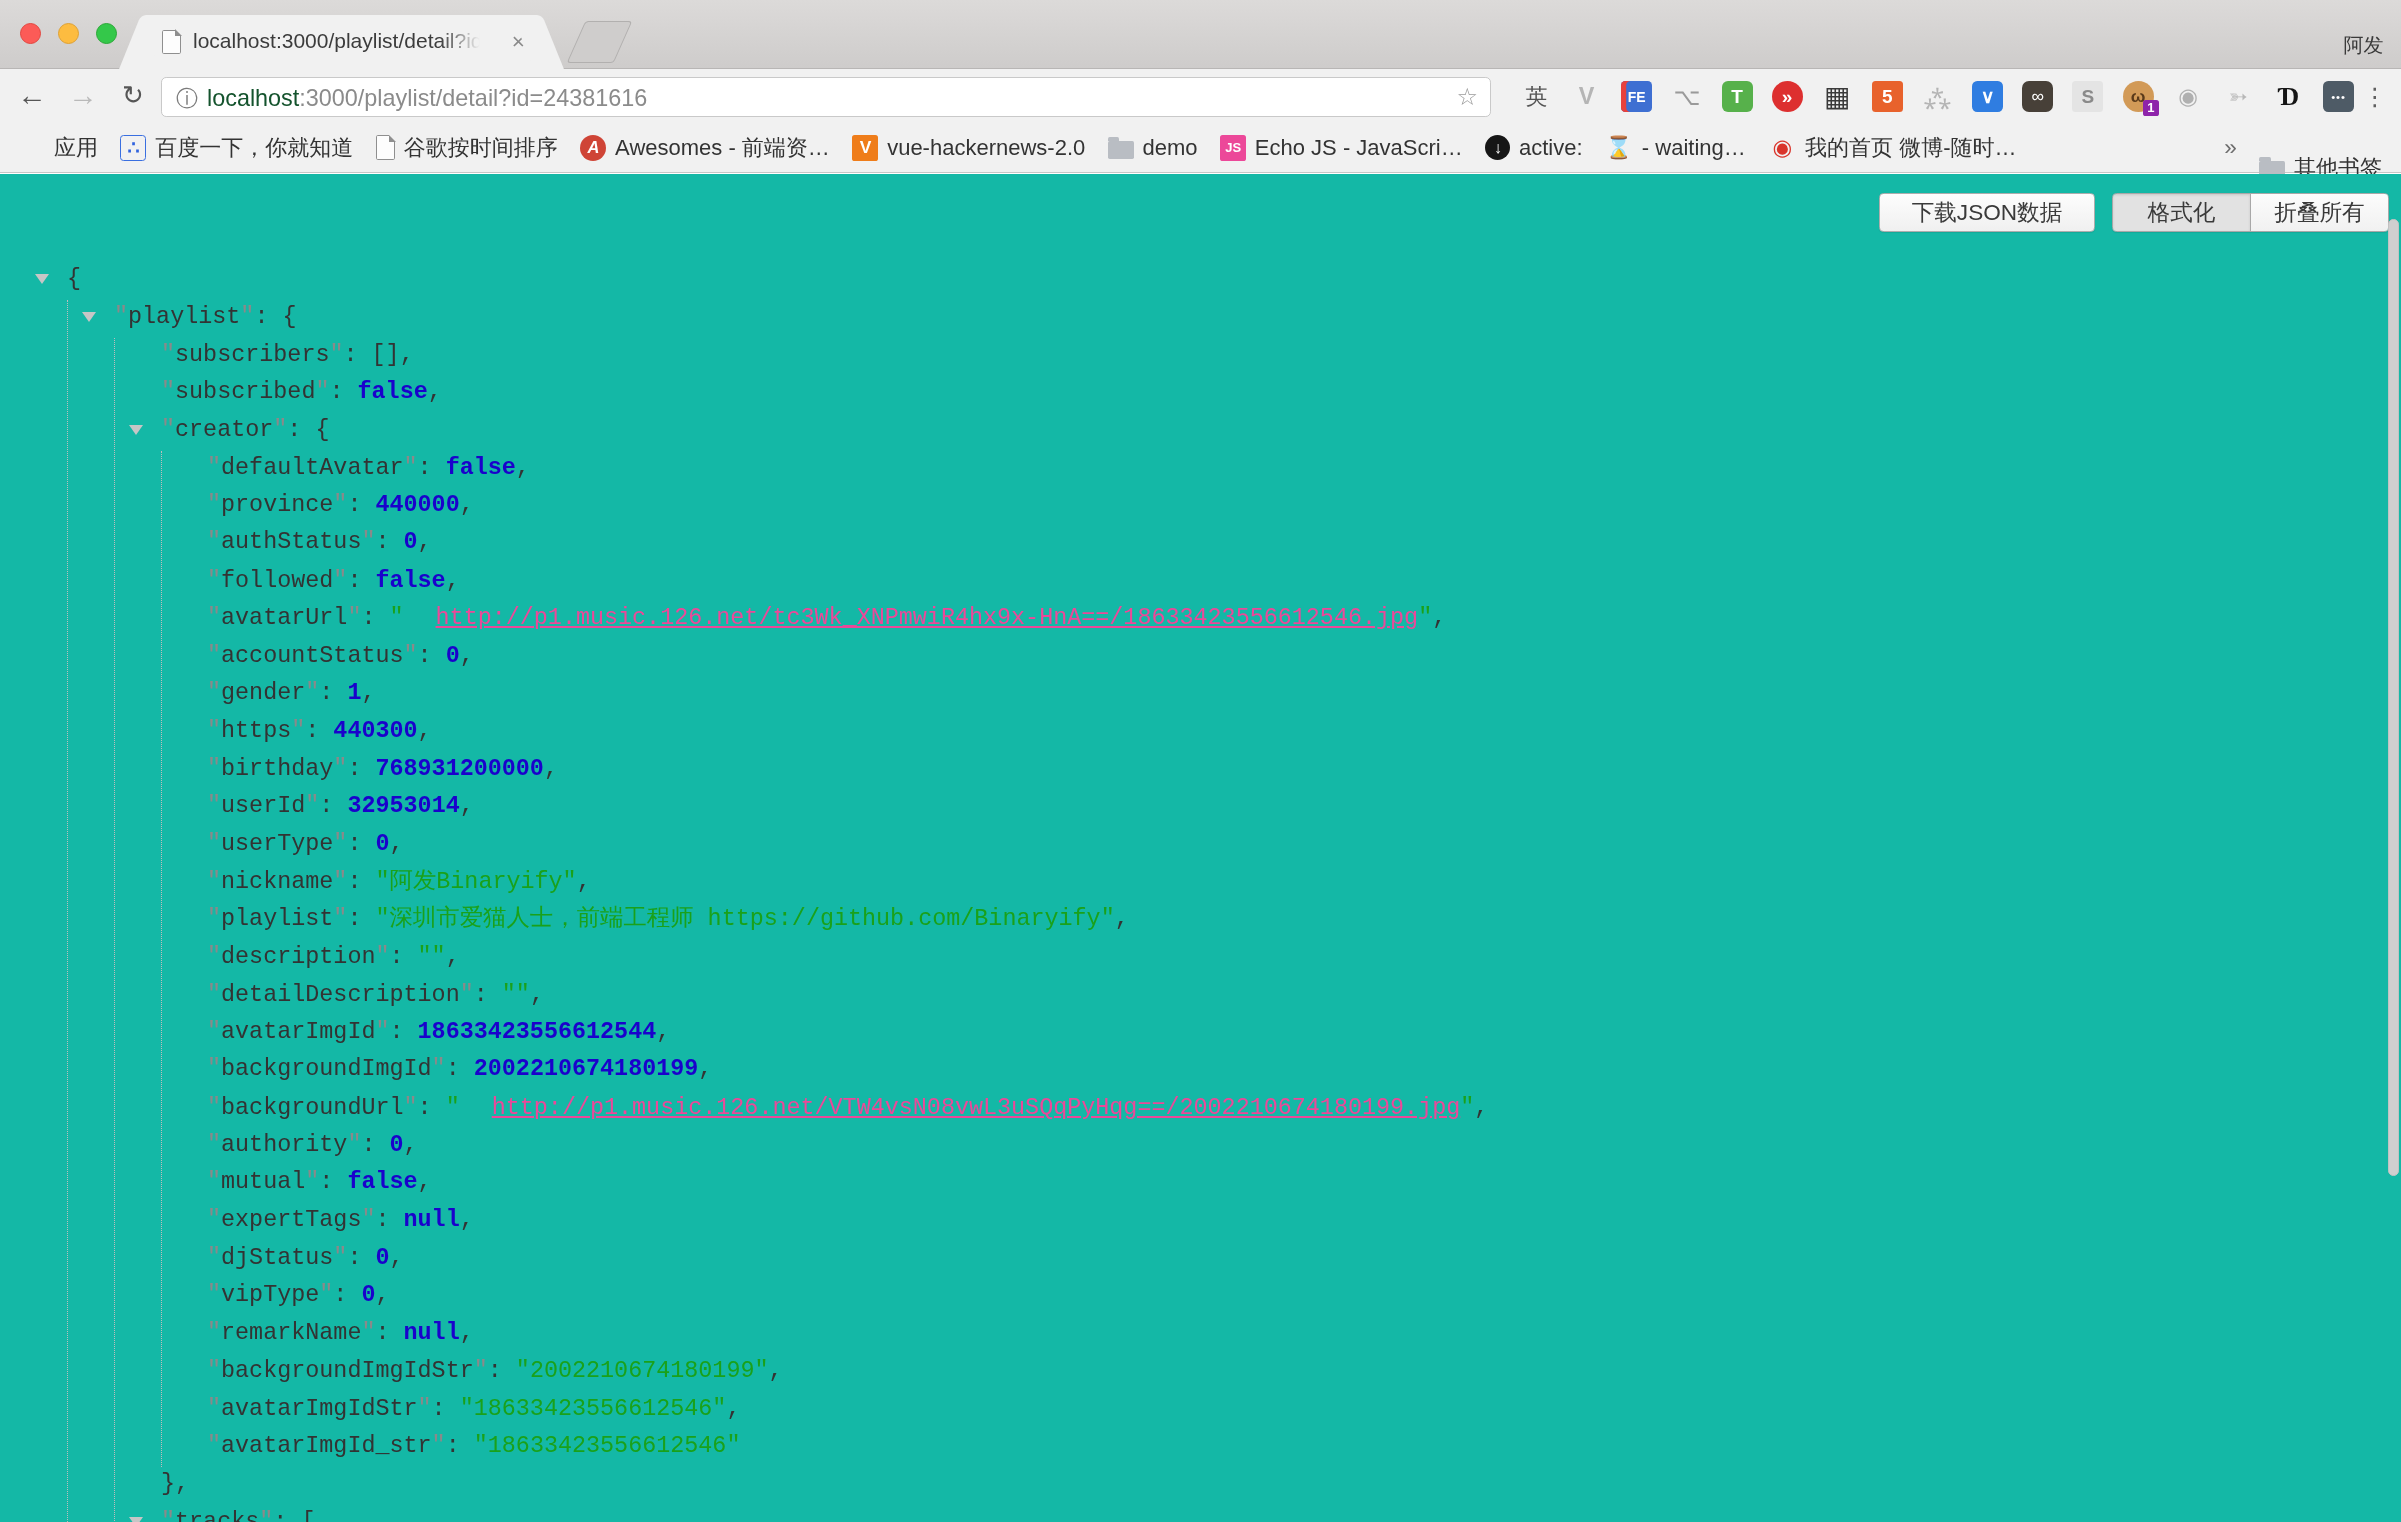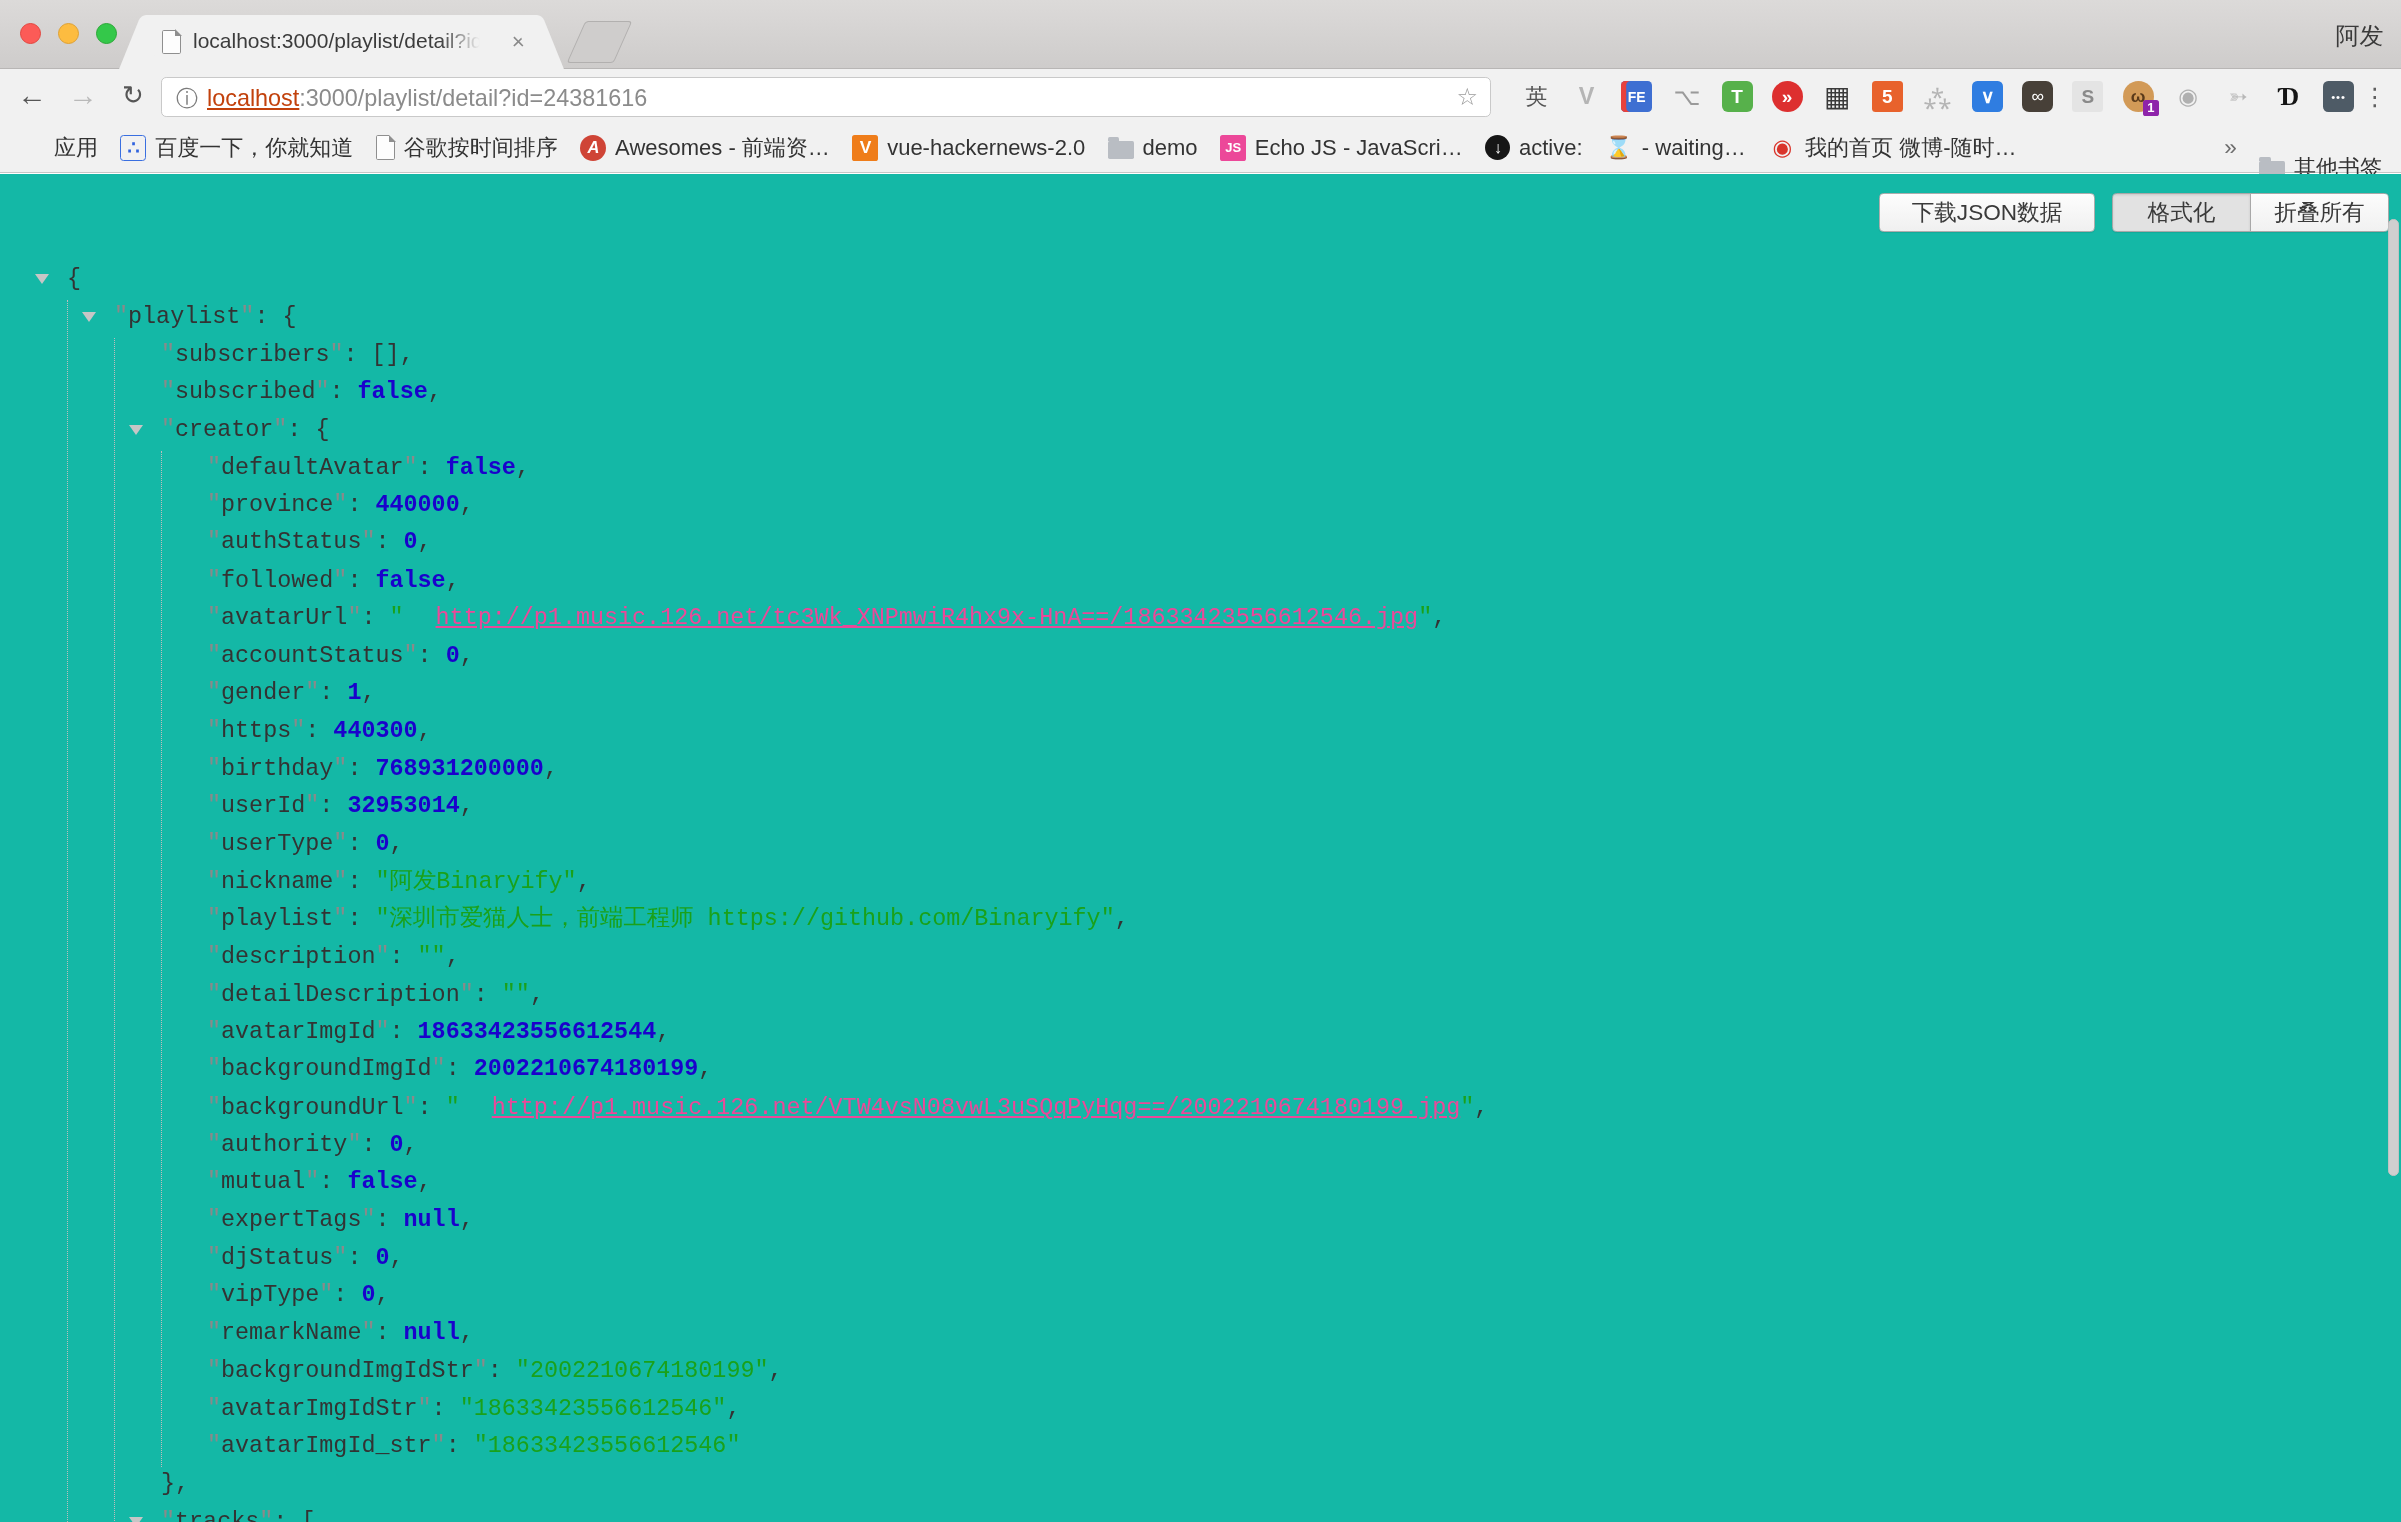--- a/index.html
+++ b/index.html
@@ -18,31 +18,31 @@
   .tab:before{left:-15.6px;transform:skewX(-22deg);border-radius:5.2px 0 0 0;}
   .tab:after{right:-15.6px;transform:skewX(22deg);border-radius:0 5.2px 0 0;}
   .tab .doc-ico{position:absolute;left:15.6px;top:14.8px;}
   .tab-title{position:absolute;left:47px;top:14px;width:287px;height:28px;font-size:21px;color:#3c3c3c;
     white-space:nowrap;overflow:hidden;
     -webkit-mask-image:linear-gradient(to right,#000 86%,transparent);
     mask-image:linear-gradient(to right,#000 86%,transparent);}
   .tab-close{position:absolute;right:12px;top:13px;font-size:22.6px;color:#8a8a8a;line-height:28px;}
   .newtab-btn{position:absolute;left:576px;top:21px;width:45px;height:40px;background:#cfcdcc;
     border:0.9px solid #b2b0af;border-radius:3.5px;transform:skewX(-24deg);}
-  .profile-name{position:absolute;right:17.4px;top:20px;font-size:24px;color:#3a3a3a;}
+  .profile-name{position:absolute;right:17.4px;top:32px;font-size:20px;color:#3a3a3a;}
   
   .toolbar{position:absolute;left:0;top:69px;width:2401px;height:55px;background:#f1f1f1;}
   .navbtn{position:absolute;top:0;height:55px;line-height:52px;font-size:29.5px;color:#565656;width:40px;text-align:center;}
   .navbtn.disabled{color:#b9b9b9;}
   .back-btn{left:12px;} .fwd-btn{left:63px;} .reload-btn{left:113px;font-size:26px;}
   .urlbox{position:absolute;left:161px;top:7.8px;width:1328px;height:38px;background:#fff;
     border:0.9px solid #c9c9c9;border-radius:5.2px;}
   .info-ico{position:absolute;left:14px;top:6px;font-size:22px;color:#7b7b7b;}
   .url-text{position:absolute;left:45px;top:7px;font-size:23.4px;white-space:nowrap;}
-  .url-host{color:#c2410c;text-decoration:underline;} .url-rest{color:#8b8b8b;}
+  .url-host{color:#14532d;} .url-rest{color:#8b8b8b;}
   .star-ico{position:absolute;right:12px;top:5.2px;font-size:24px;color:#9a9a9a;}
   .extrow{position:absolute;left:1521px;right:47px;top:0;height:55px;display:flex;align-items:center;
     justify-content:space-between;}
   .ext{position:relative;width:31px;height:31px;display:flex;align-items:center;justify-content:center;
     font-size:19px;color:#8e8e8e;}
   .ext .badge{position:absolute;right:-5.2px;bottom:-3.5px;background:#8e24aa;color:#fff;font-size:13px;
     width:15.6px;height:15.6px;line-height:15.6px;text-align:center;border-radius:2.6px;}
   .translate-ext{color:#555;font-size:22px;}
   .vue-ext{color:#b5b5b5;font-weight:bold;font-size:23.4px;}
   .fe-ext{background:#3e6fd2;color:#fff;font-weight:bold;font-size:14px;border-radius:4.3px;

